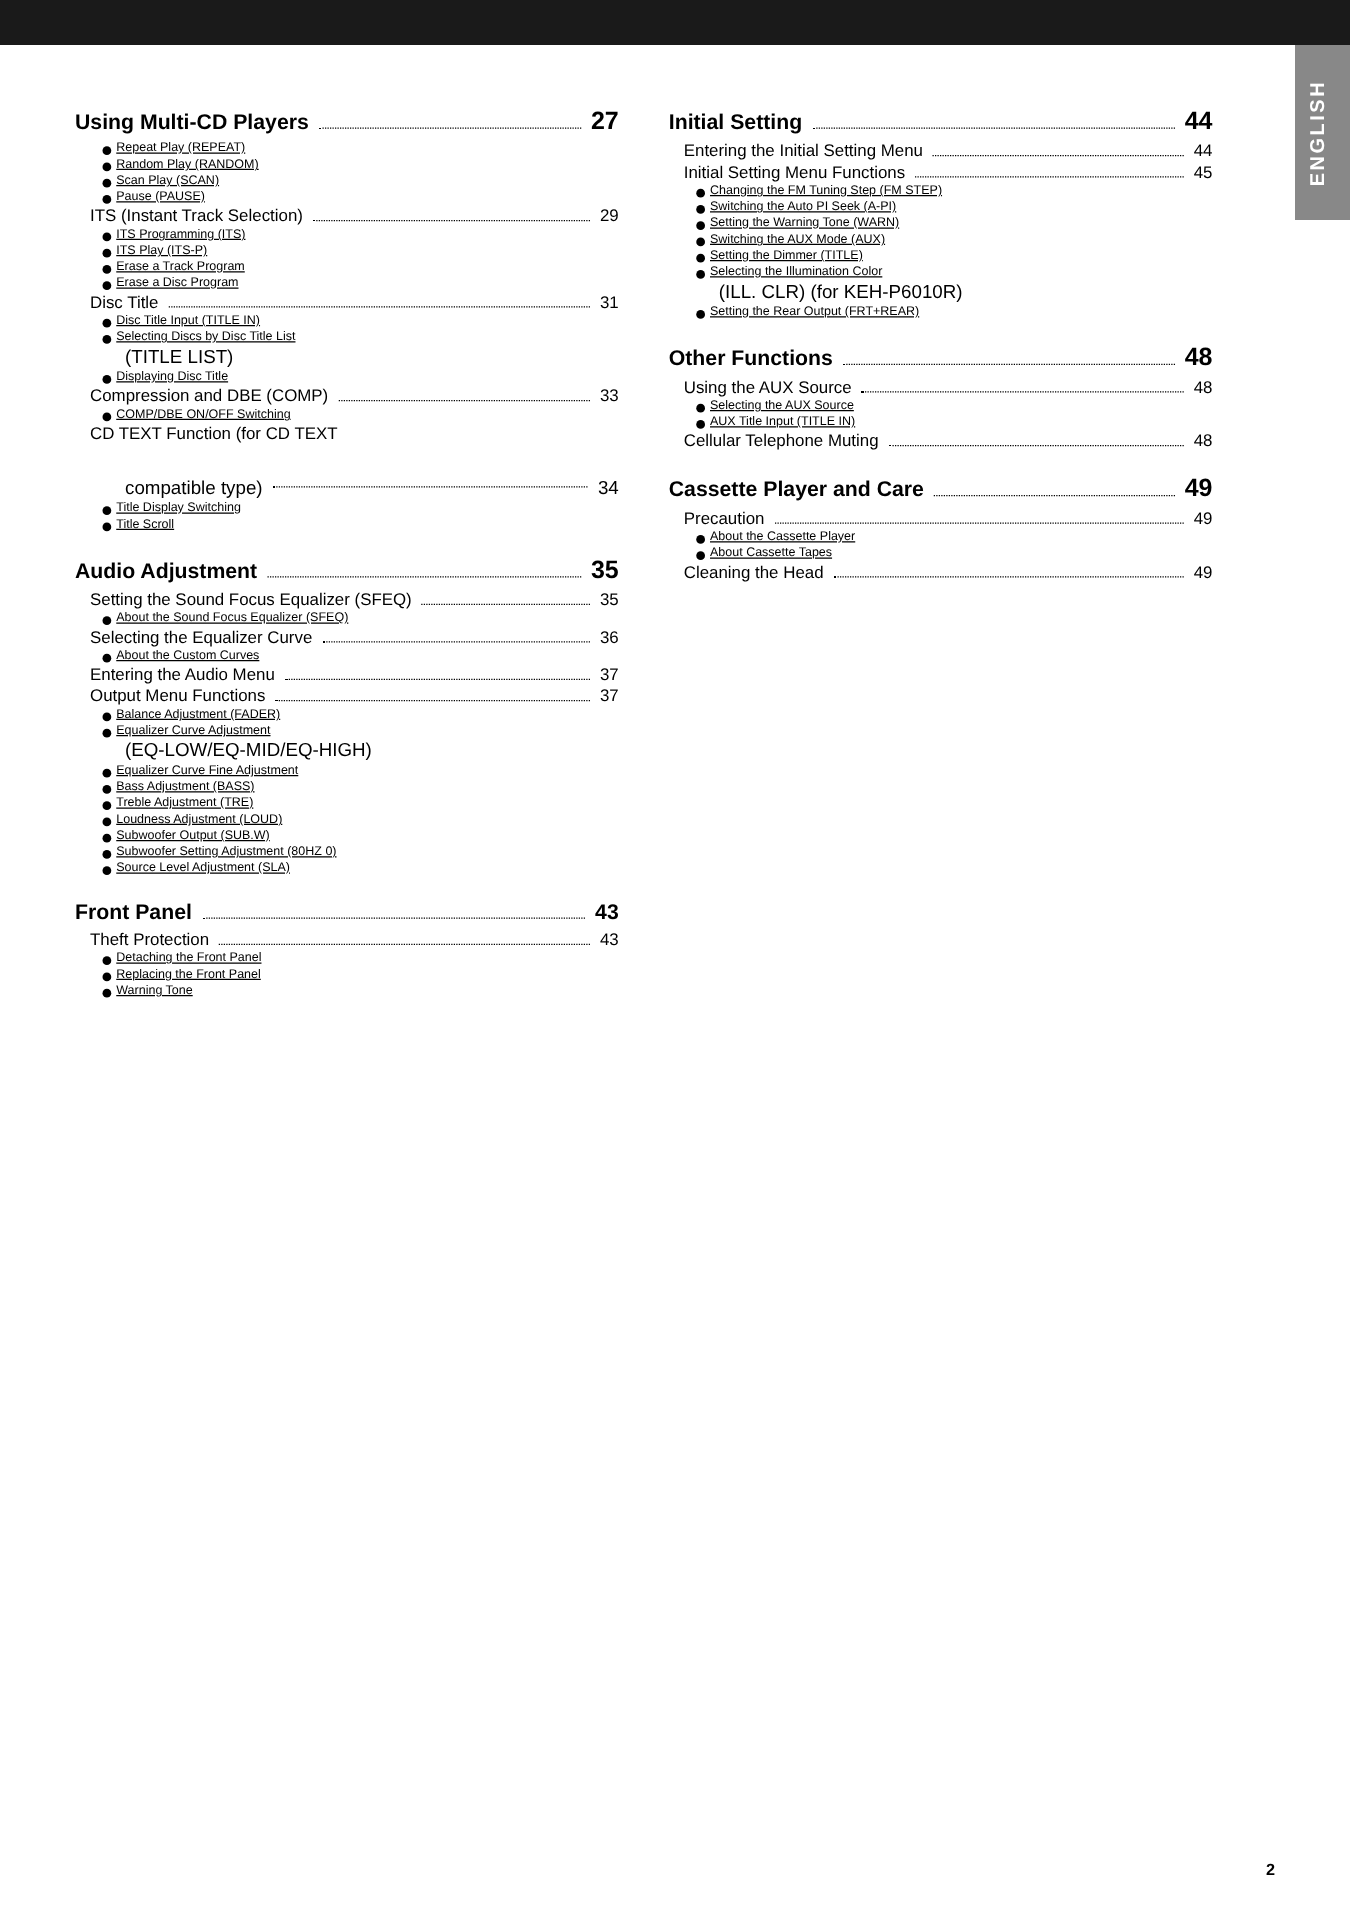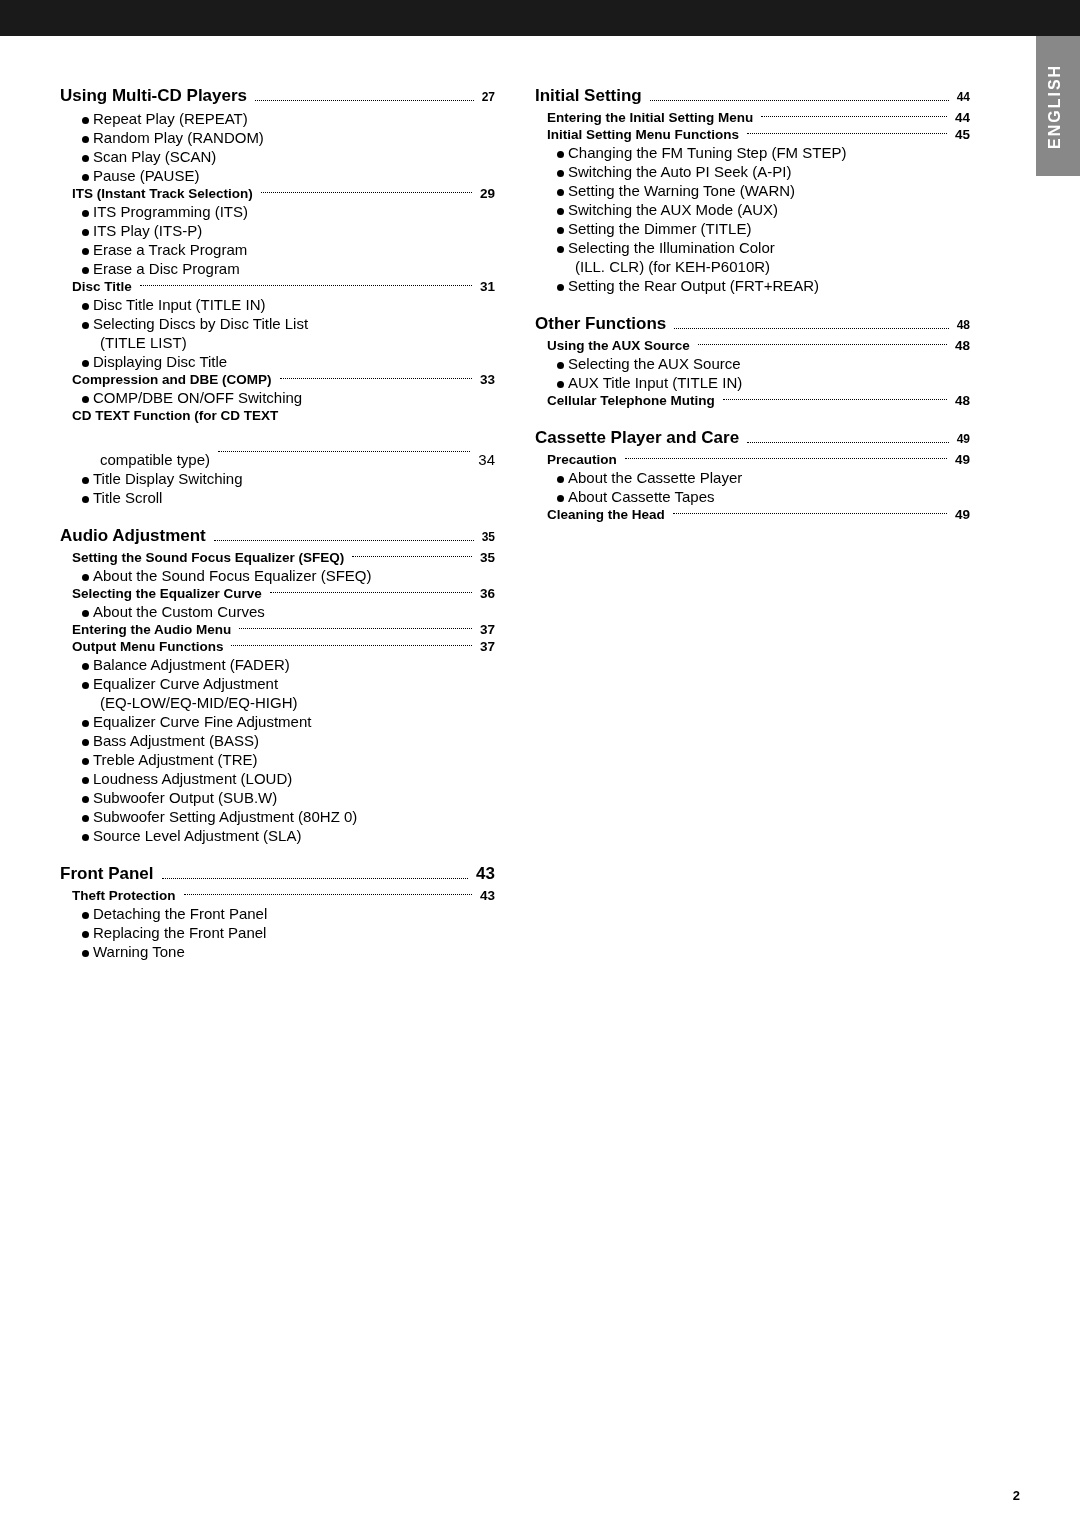--- a/index.html
+++ b/index.html
@@ -74,52 +74,52 @@
     }
 
     .section-title .dots {
       flex: 1;
       border-bottom: 1px dotted #000;
       margin: 0 4px 3px 4px;
       min-width: 10px;
     }
 
     .section-title .page-ref {
-      font-size: 12px;
+      font-size: 20px;
       font-weight: bold;
     }
 
     .subsection {
       margin-left: 12px;
       margin-bottom: 2px;
       font-size: 13.5px;
       display: flex;
-      align-items: center;
+      align-items: flex-end;
       gap: 4px;
-      font-weight: bold;
     }
 
     .subsection .dots {
       flex: 1;
       border-bottom: 1px dotted #000;
       margin: 0 4px 3px 4px;
       min-width: 10px;
     }
 
     .subsection .page-ref {
       font-size: 13.5px;
     }
 
     .bullet-item {
       margin-left: 22px;
       margin-bottom: 2px;
-      font-size: 15px;
+      font-size: 10px;
       display: flex;
       align-items: center;
       gap: 4px;
+      text-decoration: underline;
     }
 
     .bullet-item .bullet {
       display: inline-block;
       width: 7px;
       height: 7px;
       background: #000;
       border-radius: 50%;
       margin-top: 4px;
       flex-shrink: 0;
@@ -230,21 +230,21 @@
           <span class="dots"></span>
           <span class="page-ref">33</span>
         </div>
         <div class="bullet-item">
           <span class="bullet"></span>
           <span class="text">COMP/DBE ON/OFF Switching</span>
         </div>
         <div class="subsection">
           <span>CD TEXT Function (for CD TEXT</span>
         </div>
-        <div class="indent-item" style="display: flex; align-items: flex-start; gap: 4px; margin-top: 28px;">
+        <div class="indent-item" style="display: flex; align-items: center; gap: 4px; margin-top: 28px;">
           <span>compatible type)</span>
           <span class="dots" style="flex: 1 1 0%; border-bottom: 1px dotted rgb(0, 0, 0); margin: 0px 4px 3px;"></span>
           <span>34</span>
         </div>
         <div class="bullet-item">
           <span class="bullet"></span>
           <span class="text">Title Display Switching</span>
         </div>
         <div class="bullet-item">
           <span class="bullet"></span>

